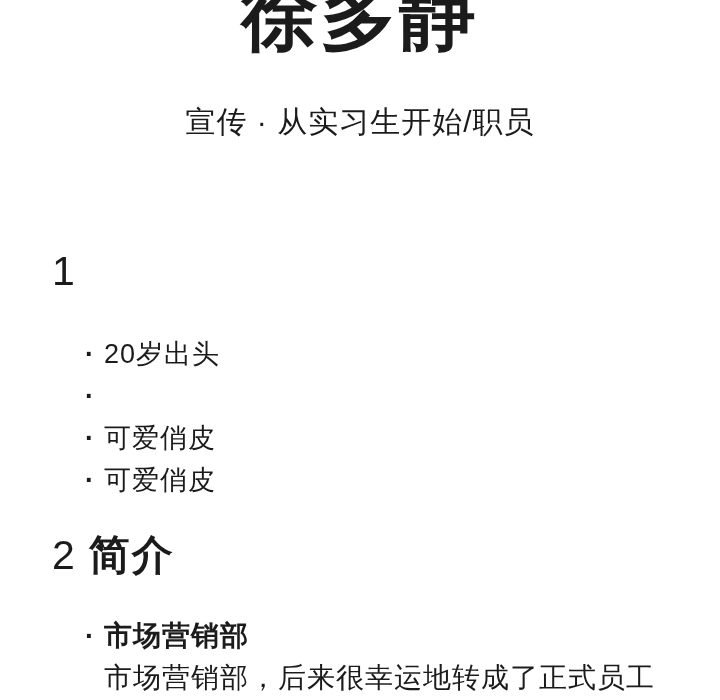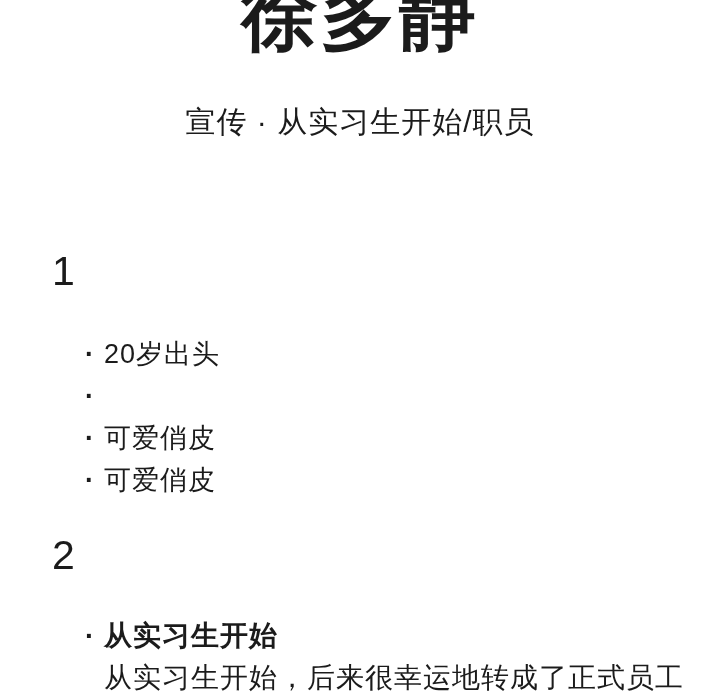--- a/index.html
+++ b/index.html
@@ -132,23 +132,24 @@
       <span>可爱俏皮</span>
     </li>
     <li>
       <span class="dot">·</span>
       <span>可爱俏皮</span>
     </li>
   </ul>
 
   <div class="section-heading second">
     <span class="sec-num">2</span>
+    <span class="sec-title">简介</span>
   </div>
 
   <div class="intro">
     <div class="intro-head">
       <span class="dot">·</span>
-      <span>从实习生开始</span>
+      <span>市场营销部</span>
     </div>
-    <div class="intro-body">从实习生开始，后来很幸运地转成了正式员工</div>
+    <div class="intro-body">市场营销部，后来很幸运地转成了正式员工</div>
   </div>
 
 </div>
 
 </body></html>

